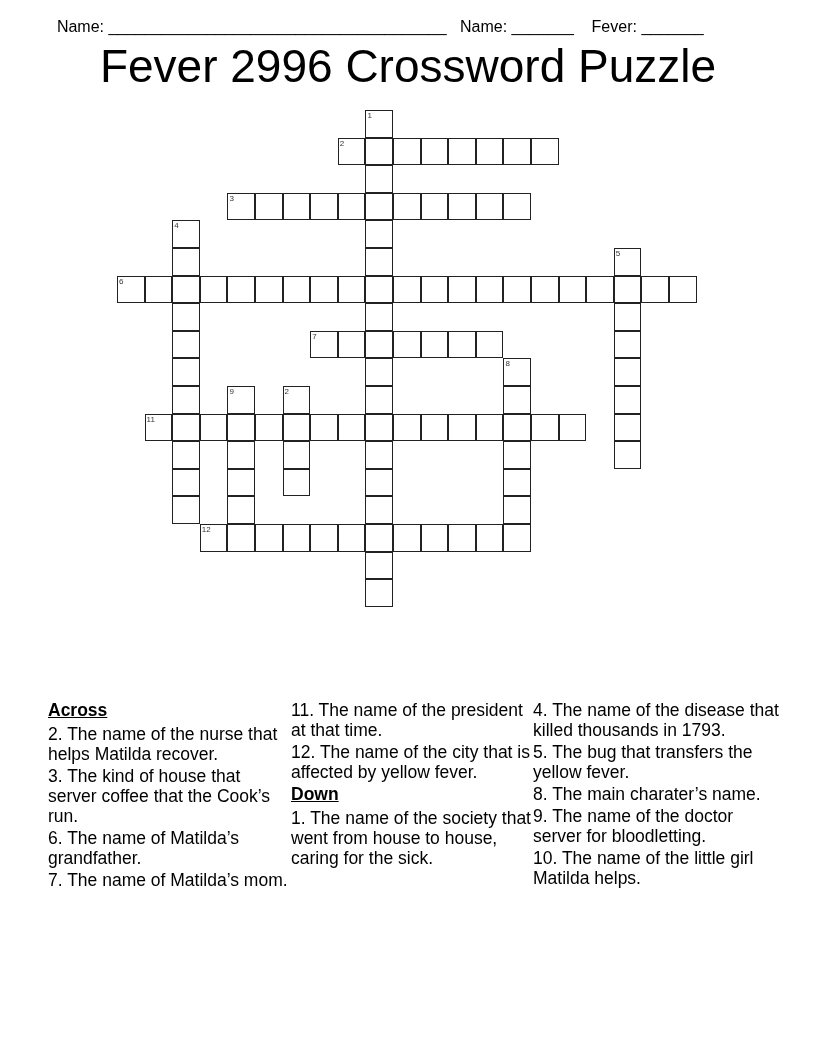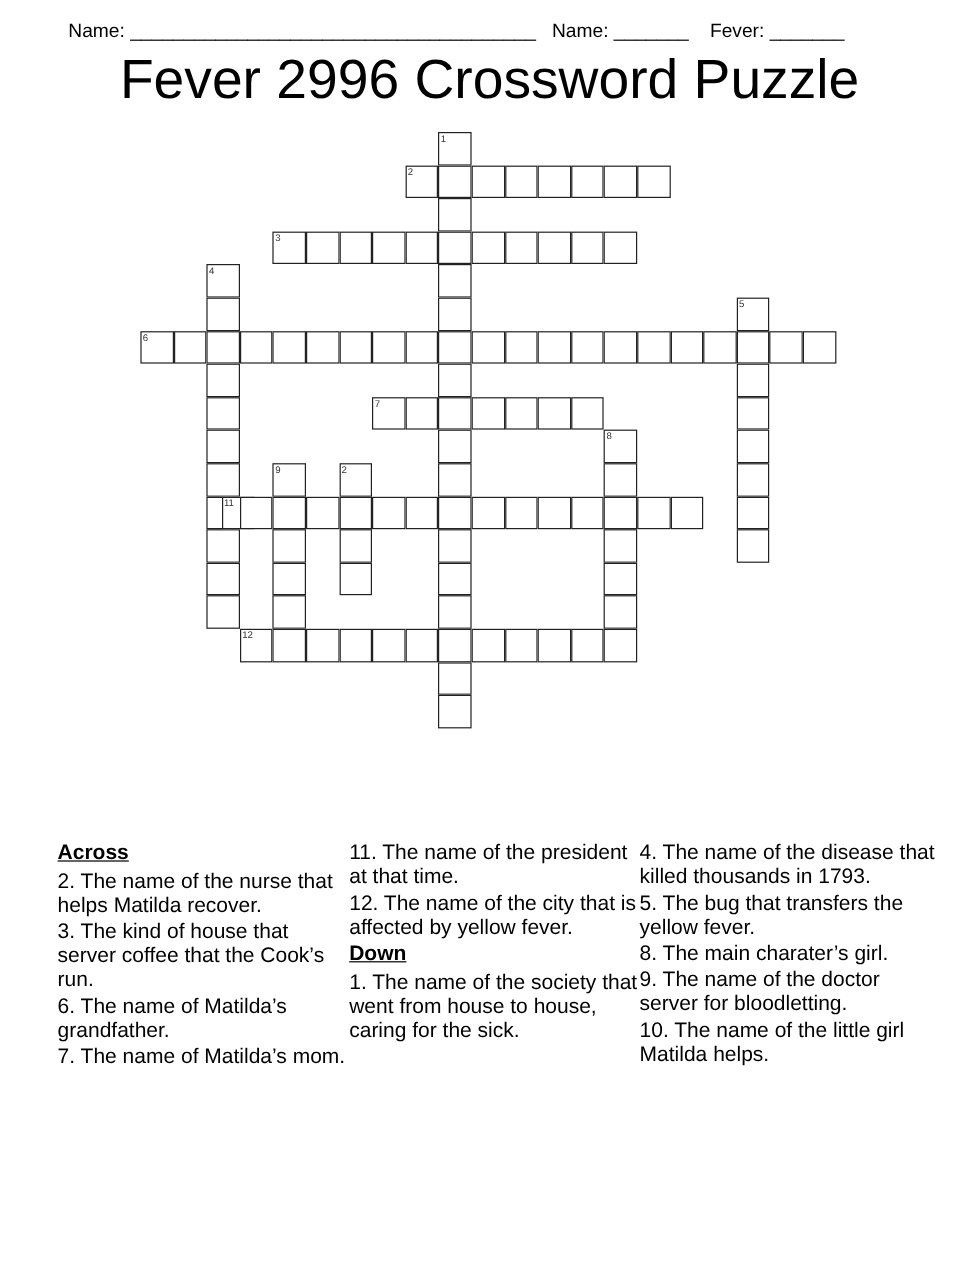--- a/index.html
+++ b/index.html
@@ -135,21 +135,21 @@
     <div class="cell" style="left: 227.4px; top: 441.2px;"></div>
     <div class="cell" style="left: 227.4px; top: 468.8px;"></div>
     <div class="cell" style="left: 227.4px; top: 496.4px;"></div>
     <div class="cell" style="left: 227.4px; top: 524px;"></div>
     <div class="cell" style="left: 282.6px; top: 386px;">
       <span class="num">2</span>
     </div>
     <div class="cell" style="left: 282.6px; top: 413.6px;"></div>
     <div class="cell" style="left: 282.6px; top: 441.2px;"></div>
     <div class="cell" style="left: 282.6px; top: 468.8px;"></div>
-    <div class="cell" style="left: 144.6px; top: 413.6px; margin-left: 40px;">
+    <div class="cell" style="left: 144.6px; top: 413.6px;">
       <span class="num">11</span>
     </div>
     <div class="cell" style="left: 199.8px; top: 413.6px;"></div>
     <div class="cell" style="left: 255px; top: 413.6px;"></div>
     <div class="cell" style="left: 310.2px; top: 413.6px;"></div>
     <div class="cell" style="left: 337.8px; top: 413.6px;"></div>
     <div class="cell" style="left: 393px; top: 413.6px;"></div>
     <div class="cell" style="left: 420.6px; top: 413.6px;"></div>
     <div class="cell" style="left: 448.2px; top: 413.6px;"></div>
     <div class="cell" style="left: 475.8px; top: 413.6px;"></div>
@@ -179,16 +179,16 @@
 <div class="clues col2">
   <div class="clue"><b>11.</b> <span>The name of the president at that time.</span></div>
   <div class="clue"><b>12.</b> <span>The name of the city that is affected by yellow fever.</span></div>
   <div class="heading">Down</div>
   <div class="clue"><b>1.</b> <span>The name of the society that went from house to house, caring for the sick.</span></div>
 </div>
 
 <div class="clues col3">
   <div class="clue"><b>4.</b> <span>The name of the disease that killed thousands in 1793.</span></div>
   <div class="clue"><b>5.</b> <span>The bug that transfers the yellow fever.</span></div>
-  <div class="clue"><b>8.</b> <span>The main charater’s girl.</span></div>
+  <div class="clue"><b>8.</b> <span>The main charater’s name.</span></div>
   <div class="clue"><b>9.</b> <span>The name of the doctor server for bloodletting.</span></div>
   <div class="clue"><b>10.</b> <span>The name of the little girl Matilda helps.</span></div>
 </div>
 
 </body></html>

